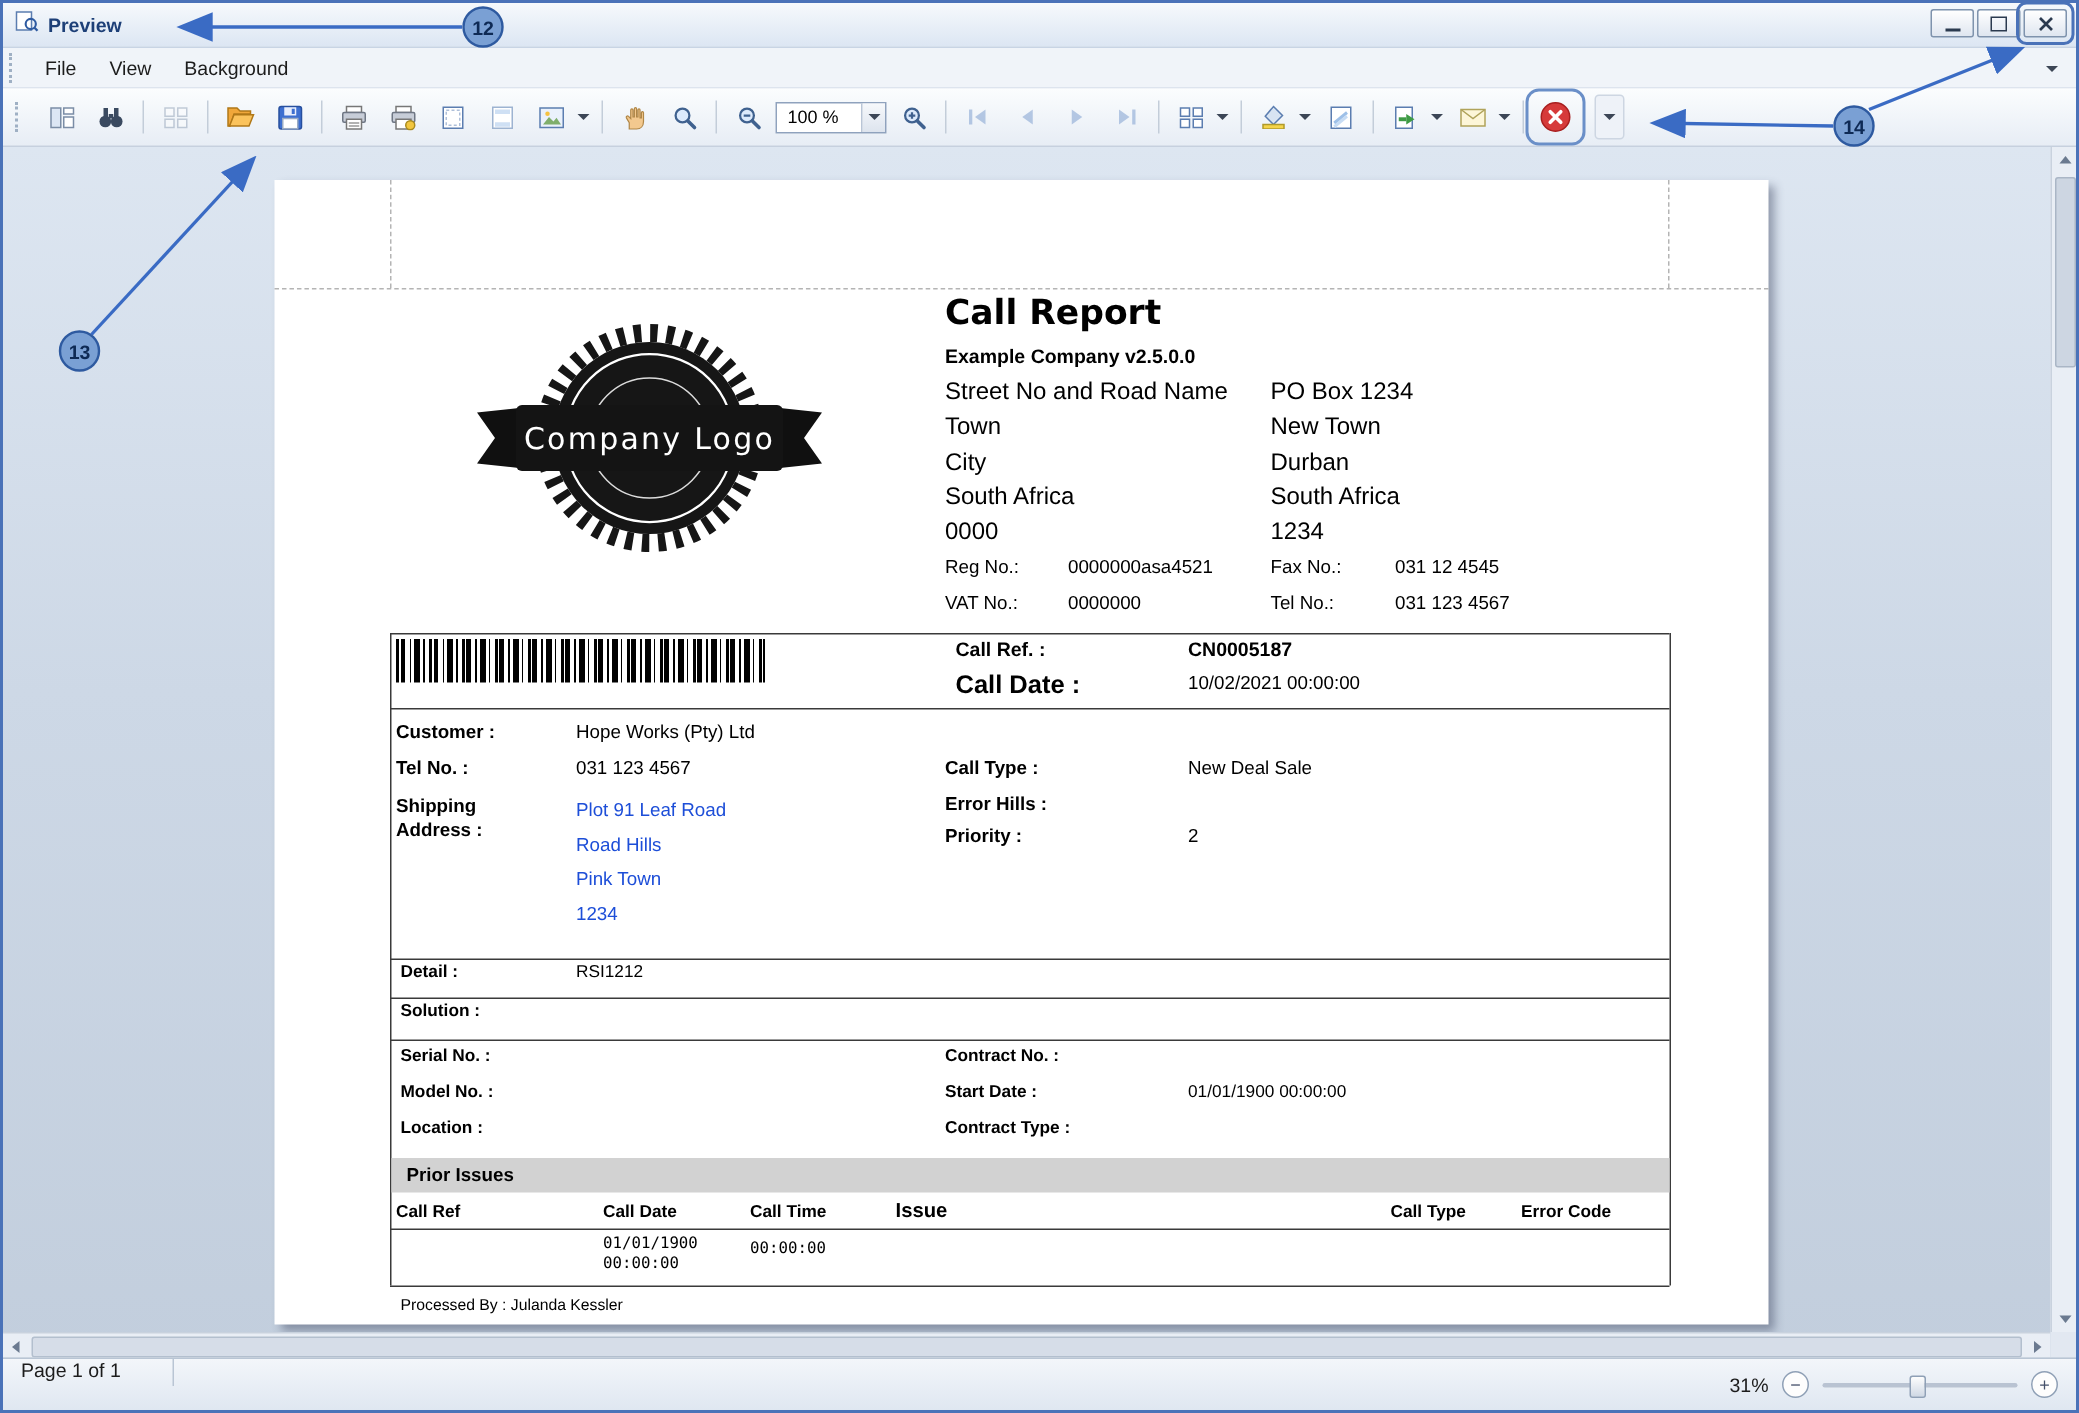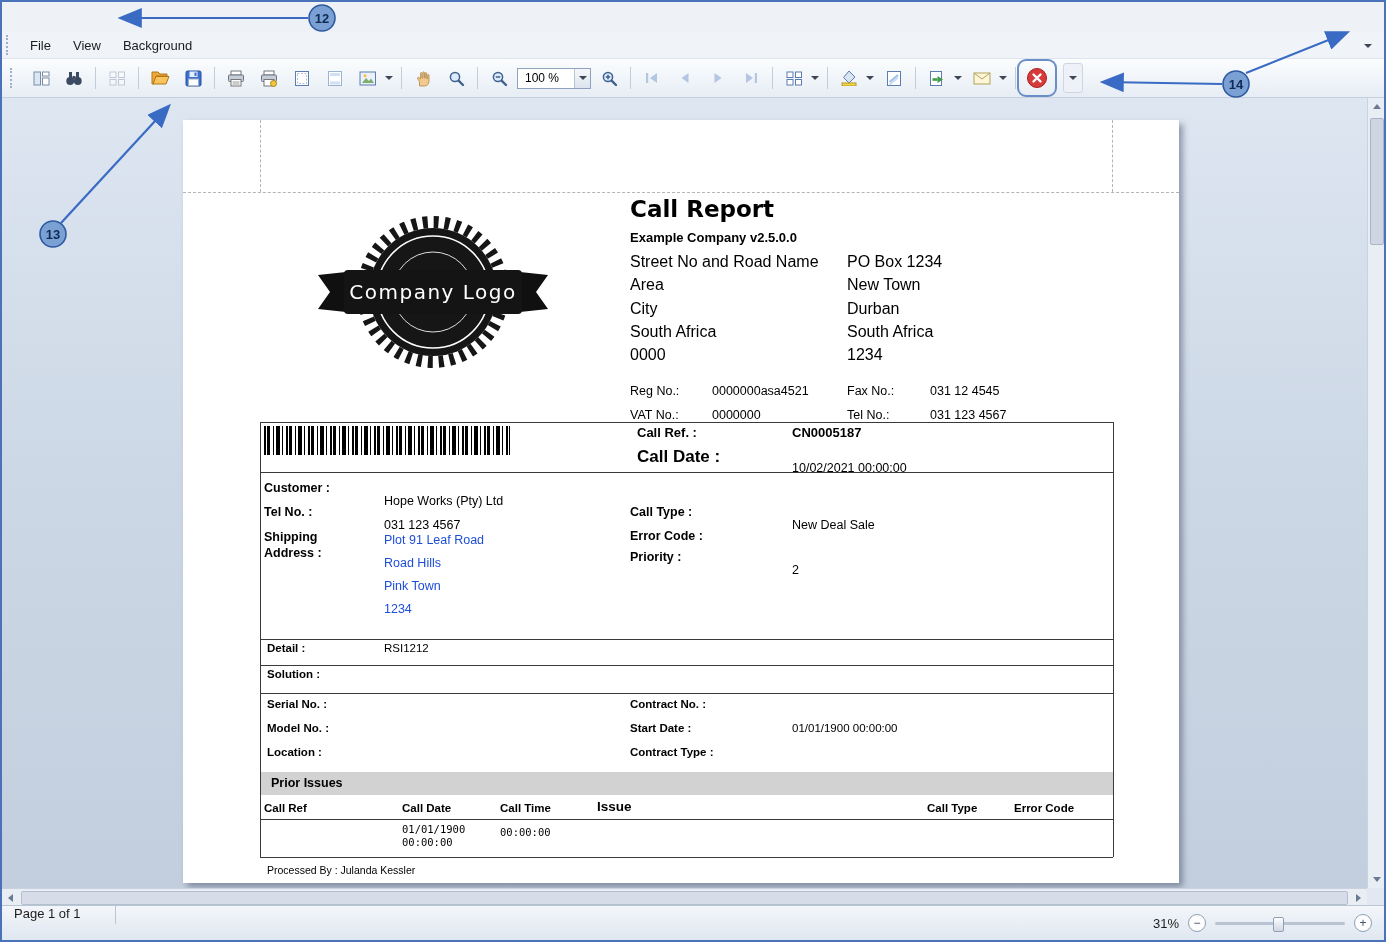--- a/index.html
+++ b/index.html
@@ -41,21 +41,21 @@
   .page{position:absolute;left:181px;top:22px;width:996px;height:763px;background:#ffffff;
         box-shadow:4px 4px 6px rgba(55,65,90,.45);}
   .dash-h{position:absolute;left:0;width:100%;top:72px;border-top:1px dashed #b4b4b4;}
   .dash-v{position:absolute;top:0;height:72px;border-left:1px dashed #b4b4b4;}
   
   .r-title{position:absolute;font-size:23px;font-weight:bold;color:#000;font-family:"DejaVu Sans",sans-serif;}
   .r-co{position:absolute;font-size:13px;font-weight:bold;color:#000;}
   .addr{position:absolute;font-size:16px;line-height:23.3px;color:#000;}
   .addr2{position:absolute;font-size:12.5px;line-height:23px;color:#1d4ed8;}
   .r-lbl{position:absolute;font-size:12.5px;font-weight:bold;color:#000;}
-  .r-val{position:absolute;font-size:12.5px;color:#000;margin-top:13px;}
+  .r-val{position:absolute;font-size:12.5px;color:#000;}
   .r-lbl2{position:absolute;font-size:11.5px;font-weight:bold;color:#000;}
   .r-val2{position:absolute;font-size:11.5px;color:#000;}
   .r-mono{position:absolute;font-family:"DejaVu Sans Mono",monospace;font-size:10.5px;color:#000;line-height:13px;}
   .r-line{position:absolute;left:77px;width:853px;height:1px;background:#3a3a3a;}
   .r-vline{position:absolute;width:1px;background:#3a3a3a;}
   .band{position:absolute;background:#d2d2d2;}
   .barcode{position:absolute;left:81px;top:306px;width:246px;height:29px;
      background:repeating-linear-gradient(90deg,#000 0 2px,#fff 2px 3px,#000 3px 6px,#fff 6px 9px,#000 9px 10px,#fff 10px 12px,#000 12px 16px,#fff 16px 18px,#000 18px 19px,#fff 19px 22px);}
   
   .vscroll{position:absolute;top:0;right:0;width:17px;bottom:17px;background:#e9eef5;border-left:1px solid #c9d2de;box-sizing:border-box;}
@@ -80,20 +80,43 @@
   .slider-thumb{position:absolute;left:58px;top:-5px;width:9px;height:13px;border:1px solid #8fa0b6;border-radius:2px;
         background:linear-gradient(#fdfdfd,#cfd8e4);}
   
   .overlay{position:absolute;left:0;top:0;width:1382px;height:938px;pointer-events:none;z-index:60;}
 </style>
 </head>
 <body>
 
 <div class="screen">
 
+  <div class="titlebar">
+    <span>
+      <svg width="16" height="16">
+          <rect x="1" y="2" width="10" height="12" fill="#fff" stroke="#5b7db0"></rect>
+          <circle cx="10.5" cy="10" r="3.4" fill="none" stroke="#2e5aa0" stroke-width="1.4"></circle>
+          <line x1="13" y1="12.5" x2="15" y2="14.5" stroke="#2e5aa0" stroke-width="1.6"></line>
+        </svg>
+    </span>
+    <span class="title-text">Preview</span>
+    <div class="winbtns">
+      <div class="winbtn">
+          <span class="min-glyph"></span>
+        </div>
+      <div class="winbtn">
+          <span class="max-glyph"></span>
+        </div>
+      <div class="winbtn ann">
+        <svg width="10" height="10">
+            <path d="M1 1l8 8M9 1l-8 8" stroke="#2b3a4f" stroke-width="1.8"></path>
+          </svg>
+      </div>
+    </div>
+  </div>
 
   <div class="menubar">
     <span class="grip"></span>
     <span class="menu-item">File</span>
     <span class="menu-item">View</span>
     <span class="menu-item">Background</span>
     <span class="mb-overflow">
         <span class="caret"></span>
       </span>
   </div>
@@ -316,21 +339,21 @@
         <polygon points="232,63 204,60 204,100 232,97 220,80" fill="#101010"></polygon>
         <rect x="28" y="58" width="178" height="44" rx="4" fill="#141414"></rect>
         <text x="117" y="87" text-anchor="middle" font-size="20" fill="#ffffff" font-family="DejaVu Sans, sans-serif" letter-spacing="1.5">Company Logo</text>
       </svg>
 
       <div class="r-title" style="left:447px;top:76px">Call Report</div>
       <div class="r-co" style="left:447px;top:110px">Example Company v2.5.0.0</div>
 
       <div class="addr" style="left:447px;top:130px">
         <div>Street No and Road Name</div>
-        <div>Area</div>
+        <div>Town</div>
         <div>City</div>
         <div>South Africa</div>
         <div>0000</div>
       </div>
       <div class="addr" style="left:664px;top:130px">
         <div>PO Box 1234</div>
         <div>New Town</div>
         <div>Durban</div>
         <div>South Africa</div>
         <div>1234</div>
@@ -367,21 +390,21 @@
       <div class="r-val" style="left:201px;top:385px">031 123 4567</div>
       <div class="r-lbl" style="left:81px;top:409px;width:96px;line-height:16px">Shipping Address :</div>
       <div class="addr2" style="left:201px;top:409px">
         <div>Plot 91 Leaf Road</div>
         <div>Road Hills</div>
         <div>Pink Town</div>
         <div>1234</div>
       </div>
       <div class="r-lbl" style="left:447px;top:385px">Call Type :</div>
       <div class="r-val" style="left:609px;top:385px">New Deal Sale</div>
-      <div class="r-lbl" style="left:447px;top:409px">Error Code :</div>
+      <div class="r-lbl" style="left:447px;top:409px">Error Hills :</div>
       <div class="r-lbl" style="left:447px;top:430px">Priority :</div>
       <div class="r-val" style="left:609px;top:430px">2</div>
 
       <div class="r-lbl2" style="left:84px;top:522px">Detail :</div>
       <div class="r-val2" style="left:201px;top:522px">RSI1212</div>
       <div class="r-lbl2" style="left:84px;top:548px">Solution :</div>
       <div class="r-lbl2" style="left:84px;top:578px">Serial No. :</div>
       <div class="r-lbl2" style="left:447px;top:578px">Contract No. :</div>
       <div class="r-lbl2" style="left:84px;top:602px">Model No. :</div>
       <div class="r-lbl2" style="left:447px;top:602px">Start Date :</div>

